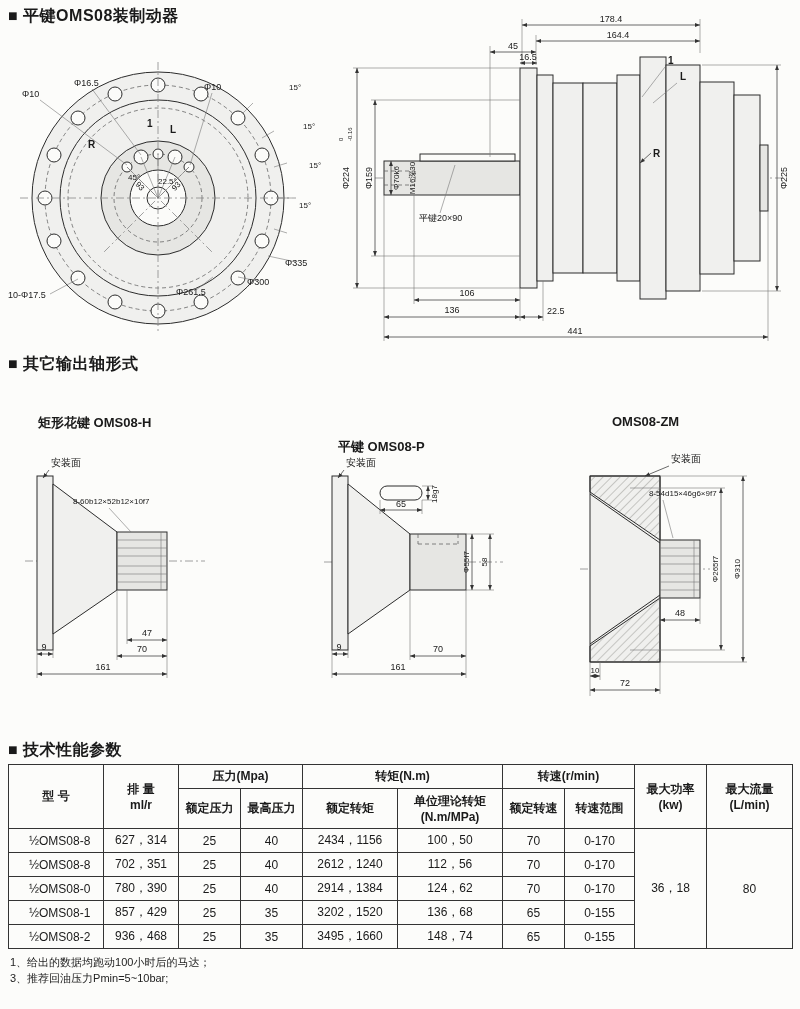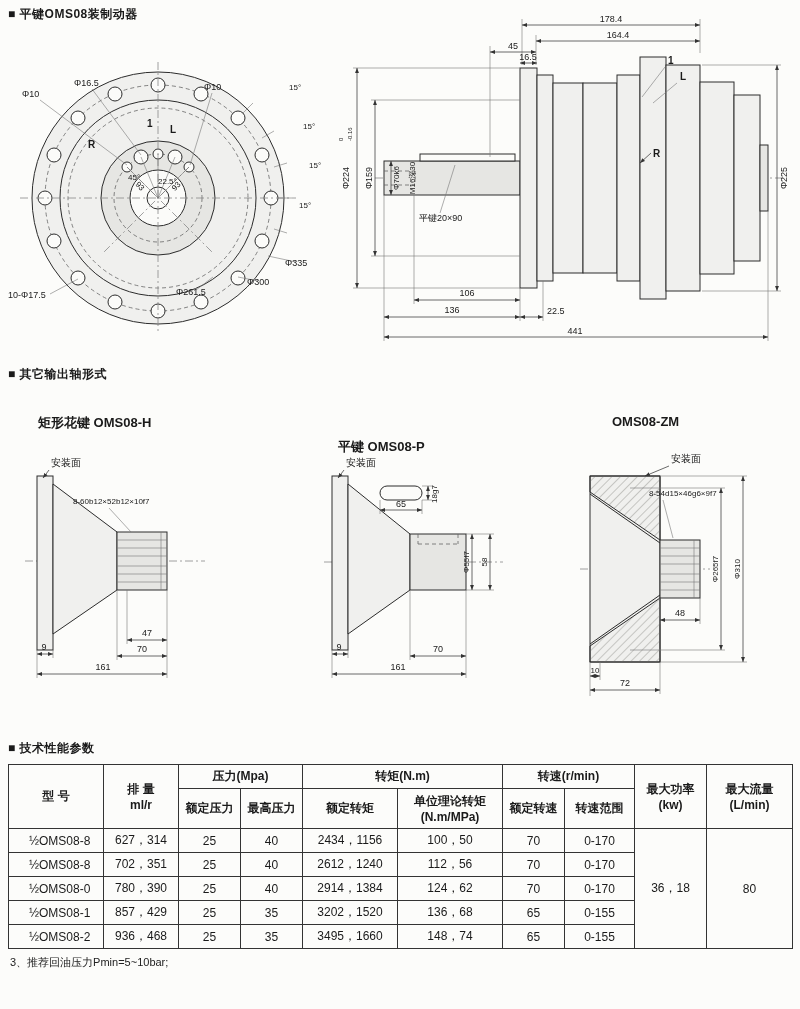--- a/index.html
+++ b/index.html
@@ -1,19 +1,19 @@
 <!DOCTYPE html>
 <html><head>
 <meta charset="utf-8">
 <style>
   * { box-sizing: border-box; }
   body { margin:0; background:#e8e8e8; }
   .page { position:relative; width:800px; height:1009px; margin:0 auto; background:#fcfcfa;
           font-family:"Liberation Sans", sans-serif; color:#1a1a1a; overflow:hidden; }
-  .sec-title { position:absolute; left:8px; font-size:12px; font-weight:700; letter-spacing:.5px; }
+  .sec-title { position:absolute; left:8px; font-size:16px; font-weight:700; letter-spacing:.5px; }
   .shaft-title { position:absolute; font-size:13px; font-weight:700; }
   .drawing { position:absolute; }
   svg text { fill:#1a1a1a; font-family:"Liberation Sans", sans-serif; }
   .dim  { font-size:9px; }
   .dims { font-size:8px; }
   .lbl  { font-size:10px; font-weight:700; }
   .cjk  { font-size:10px; }
   .fillA { fill:#f0f0ee; stroke:#2c2c2c; stroke-width:1; }
   .fillB { fill:#e6e6e3; stroke:#2c2c2c; stroke-width:1; }
   .fillW { fill:#fbfbf9; stroke:#2c2c2c; stroke-width:1; }
@@ -218,21 +218,21 @@
       <text class="dims" x="80" y="173" text-anchor="middle" transform="rotate(-90 80 173)">M16深30</text>
       <text class="dim" x="84" y="216">平键20×90</text>
       <text class="dim" x="452" y="173" text-anchor="middle" transform="rotate(-90 452 173)">Φ225</text>
       <text class="dim" x="132" y="291" text-anchor="middle">106</text>
       <text class="dim" x="117" y="308" text-anchor="middle">136</text>
       <text class="dim" x="212" y="309">22.5</text>
       <text class="dim" x="240" y="329" text-anchor="middle">441</text>
     </g>
   </svg>
 
-  <div class="sec-title" style="top:366px">■ 其它输出轴形式</div>
+  <div class="sec-title" style="top:354px">■ 其它输出轴形式</div>
 
   <div class="shaft-title" style="left:38px;top:414px">矩形花键 OMS08-H</div>
   <div class="shaft-title" style="left:338px;top:438px">平键 OMS08-P</div>
   <div class="shaft-title" style="left:612px;top:414px">OMS08-ZM</div>
 
   <svg class="drawing" style="left:15px;top:428px" width="300" height="282" viewBox="0 0 300 282">
     <defs>
       <marker id="aH" viewBox="0 0 10 10" refX="9" refY="5" markerWidth="7" markerHeight="7" orient="auto-start-reverse">
         <path d="M0,1.5 L9,5 L0,8.5 z" fill="#333"></path>
       </marker>
@@ -469,16 +469,17 @@
         <td>35</td>
         <td>3495，1660</td>
         <td>148，74</td>
         <td>65</td>
         <td>0-155</td>
       </tr>
     </tbody>
   </table>
 
   <div class="notes">
+    <div>1、给出的数据均跑动100小时后的马达；</div>
     <div>3、推荐回油压力Pmin=5~10bar;</div>
   </div>
 
 </div>
 
 </body></html>

